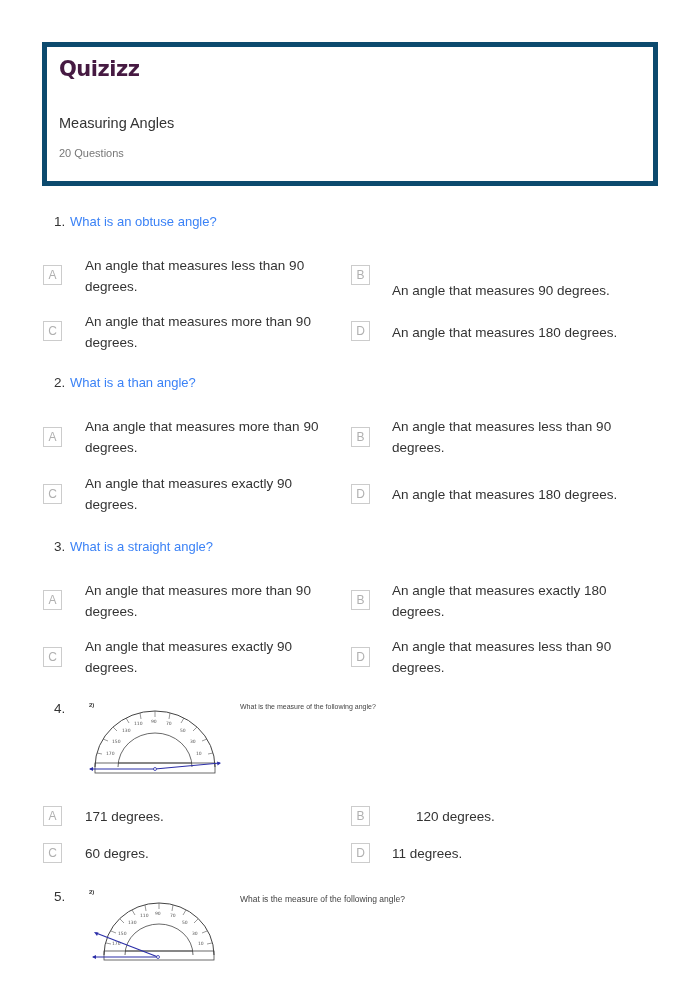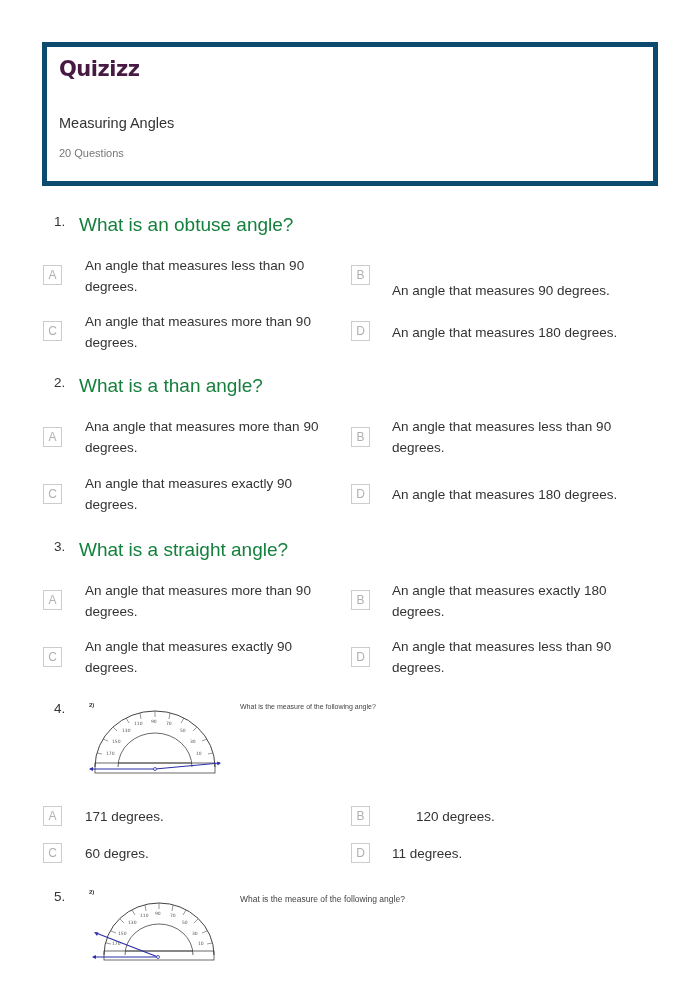--- a/index.html
+++ b/index.html
@@ -15,21 +15,21 @@
       font-family: "DejaVu Sans", sans-serif; font-weight: bold;
       font-size: 21px; letter-spacing: -0.5px; color: #461a42;
     }
     .quiz-title { position: absolute; left: 12px; top: 68px; font-size: 14.5px; color: #333; }
     .quiz-sub { position: absolute; left: 12px; top: 87px; font-size: 11px; color: #777; margin-top: 13px; }
 
     .field { position: absolute; left: 328px; height: 20px; width: 276px; }
     .field-label { position: absolute; left: 0; top: 0; font-size: 13.5px; color: #333; }
     .field-line { position: absolute; left: 51px; right: 0; top: 17px; border-bottom: 1px solid #d4d4d4; }
     .q-num { position: absolute; left: 54px; font-size: 13.5px; color: #333; }
-    .q-text { position: absolute; left: 79px; font-size: 19px; color: #15803d; }
+    .q-text { position: absolute; left: 70px; font-size: 13px; color: #3b82f6; }
     .opt-letter {
       position: absolute; width: 19px; height: 20px;
       border: 1px solid #cccccc; color: #b0b0b0;
       font-size: 12px; text-align: center; line-height: 18px;
     }
     .opt-text { position: absolute; font-size: 13.5px; color: #333; line-height: 21px; width: 255px; }
 
     .img-q-label { position: absolute; font-size: 7px; color: #444; }
     .img-q-label2 { position: absolute; font-size: 8.5px; color: #444; }
     .tiny-num { position: absolute; font-size: 6px; font-weight: bold; color: #333; }

